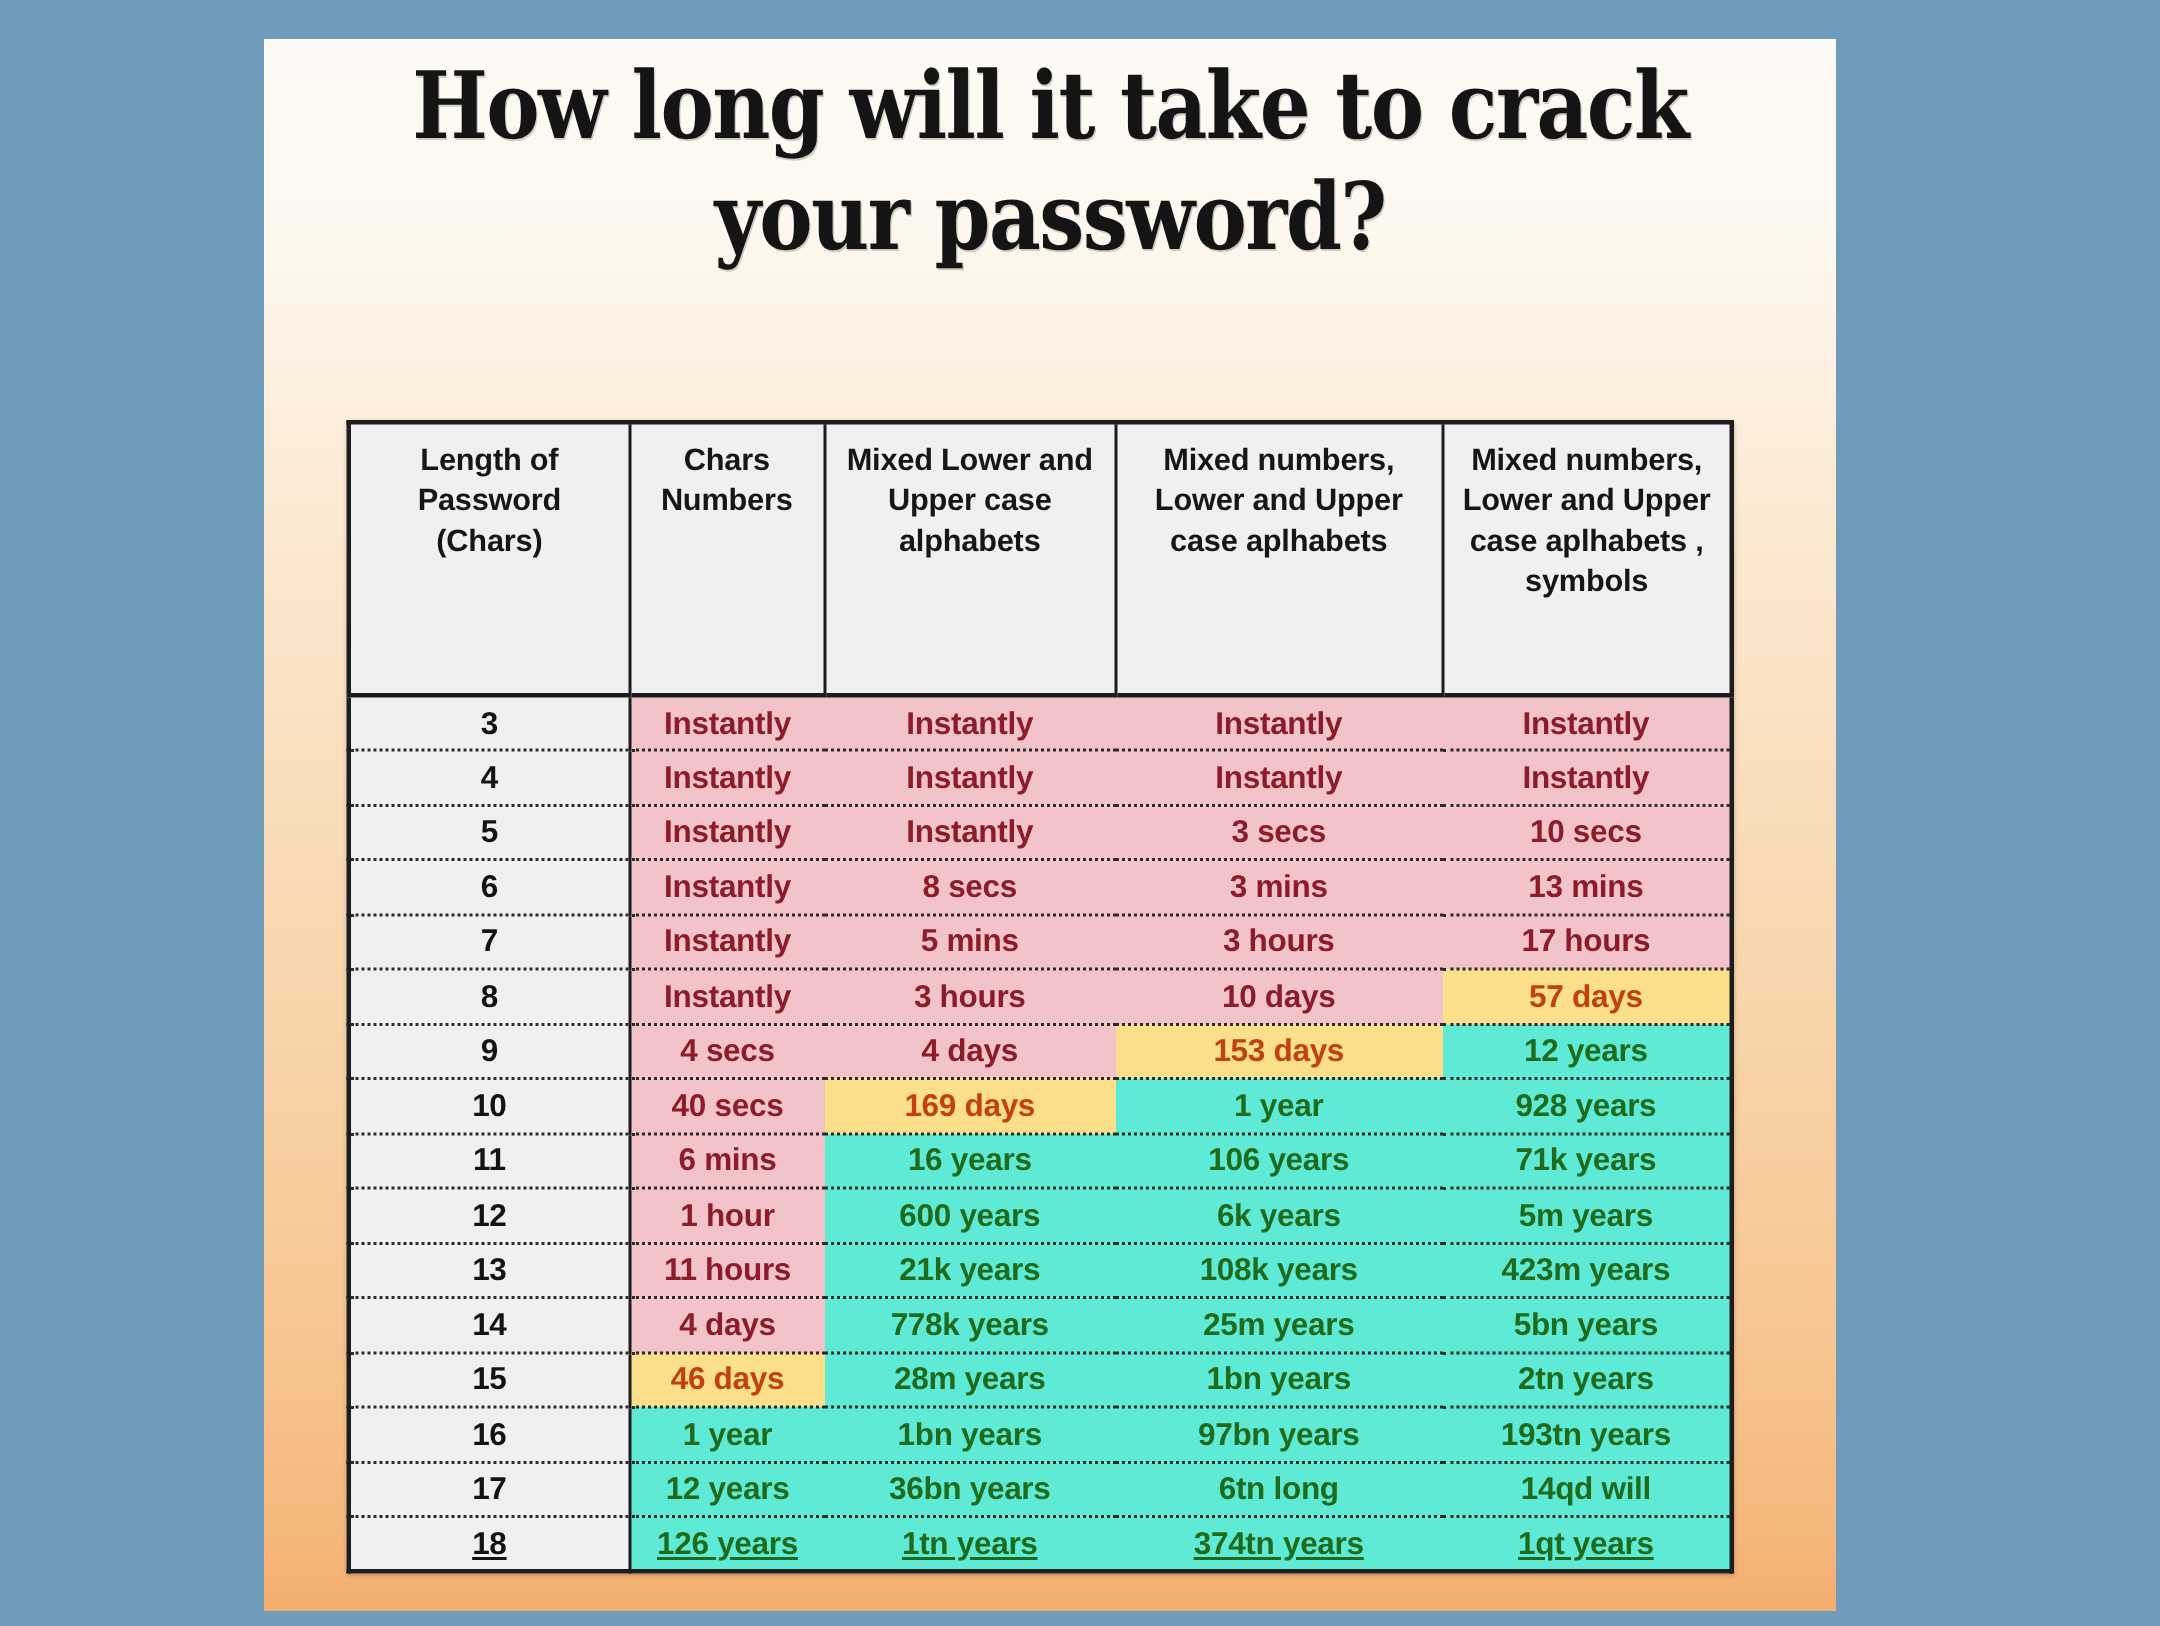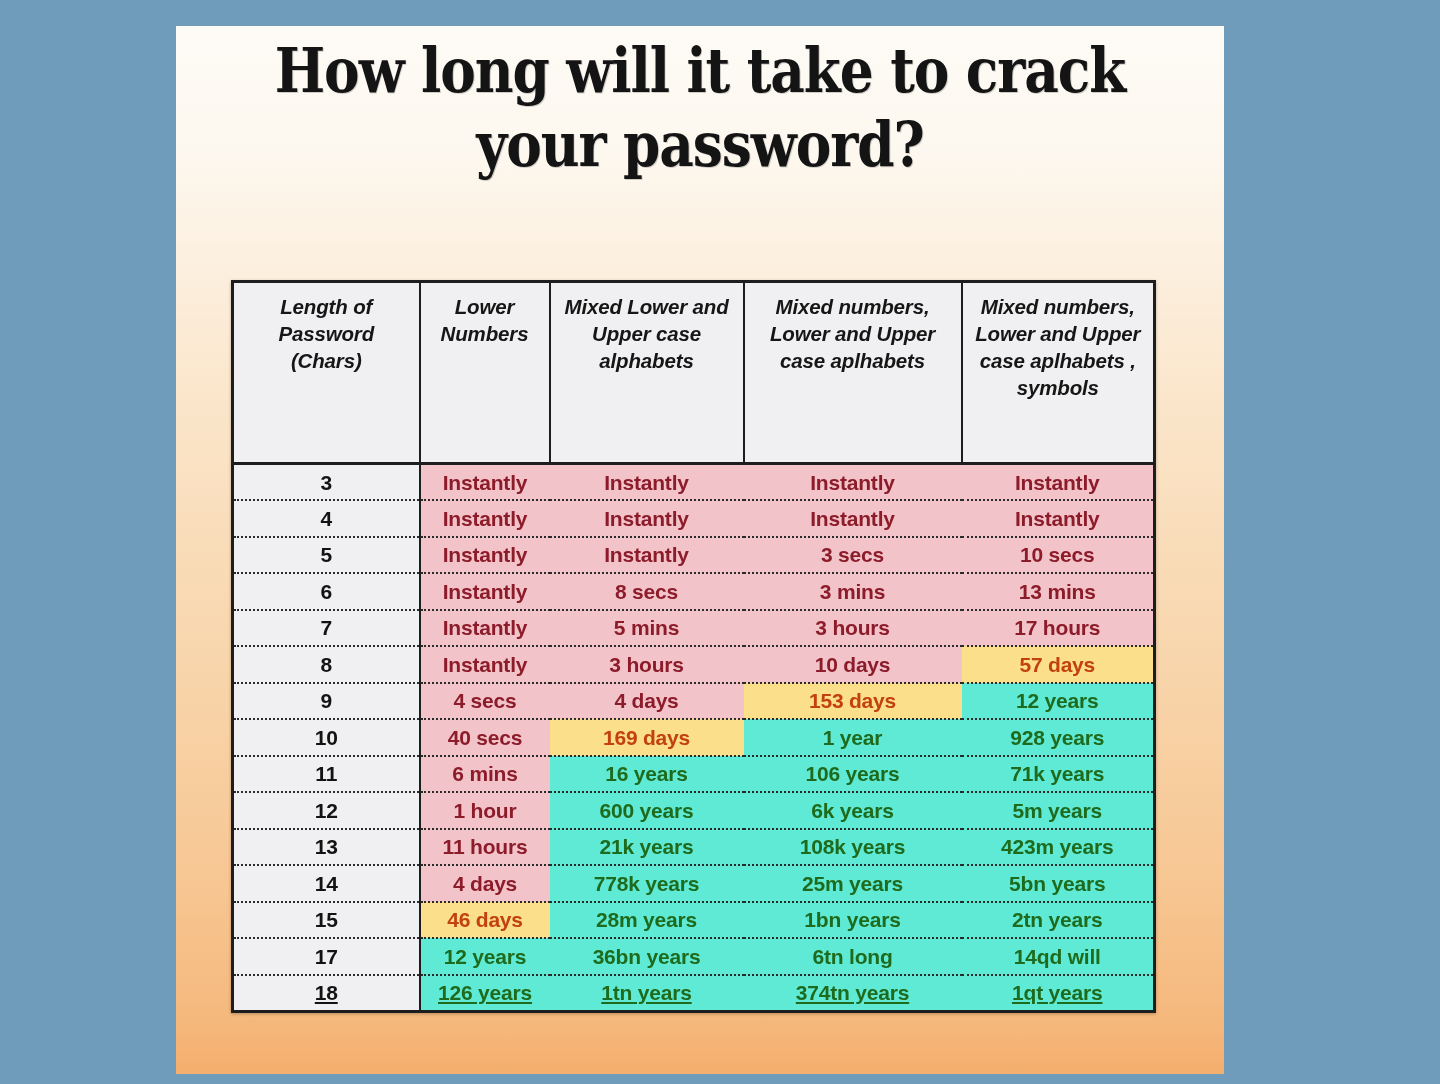--- a/index.html
+++ b/index.html
@@ -87,21 +87,20 @@
     font-weight: bold;
     font-size: 20.5px;
     line-height: 27px;
     text-align: center;
     vertical-align: top;
     padding: 10px 7px 0 7px;
     height: 182px;
     border-right: 2px solid #1d1d1d;
     border-bottom: 3px solid #1d1d1d;
     letter-spacing: -0.15px;
-    font-style: italic;
   }
   thead th:last-child { border-right: none; }
 
   
   tbody tr { height: 36.5px; }
 
   tbody td {
     font-family: "Liberation Sans", sans-serif;
     font-weight: bold;
     font-size: 21px;
@@ -146,21 +145,21 @@
         <col class="c4">
         <col class="c5">
     </colgroup>
     <thead>
       <tr>
         <th>
           <span>Length of</span><br>
           <span>Password (Chars)</span>
         </th>
         <th>
-          <span>Lower</span><br>
+          <span>Chars</span><br>
           <span>Numbers</span>
         </th>
         <th>
           <span>Mixed Lower and</span><br>
           <span>Upper case</span><br>
           <span>alphabets</span>
         </th>
         <th>
           <span>Mixed numbers,</span><br>
           <span>Lower and Upper</span><br>
@@ -260,20 +259,27 @@
           <td class="green">5bn years</td>
         </tr>
         <tr>
           <td class="len">15</td>
           <td class="yellow">46 days</td>
           <td class="green">28m years</td>
           <td class="green">1bn years</td>
           <td class="green">2tn years</td>
         </tr>
         <tr>
+          <td class="len">16</td>
+          <td class="green">1 year</td>
+          <td class="green">1bn years</td>
+          <td class="green">97bn years</td>
+          <td class="green">193tn years</td>
+        </tr>
+        <tr>
           <td class="len">17</td>
           <td class="green">12 years</td>
           <td class="green">36bn years</td>
           <td class="green">6tn long</td>
           <td class="green">14qd will</td>
         </tr>
         <tr>
           <td class="len">18</td>
           <td class="green">126 years</td>
           <td class="green">1tn years</td>

